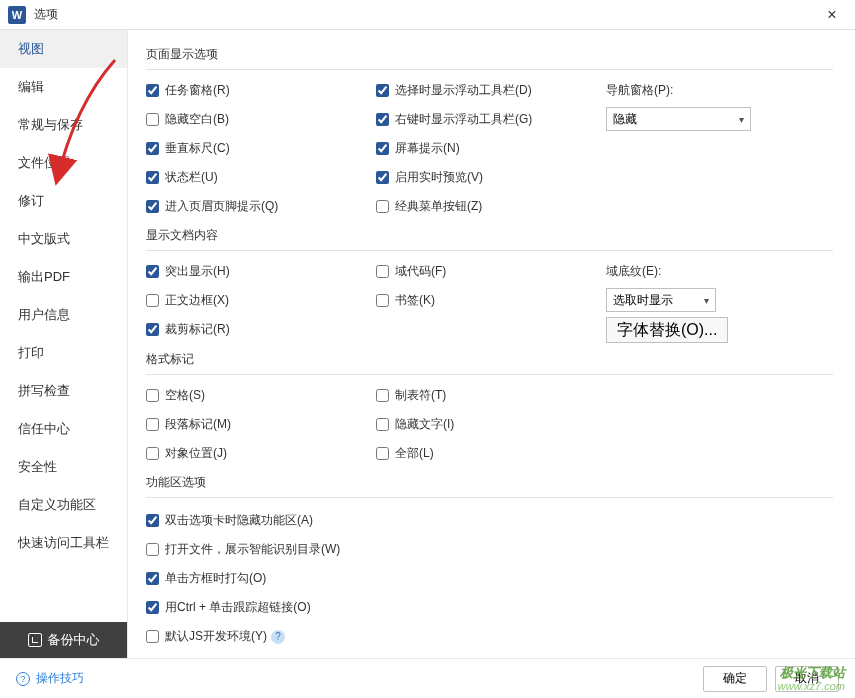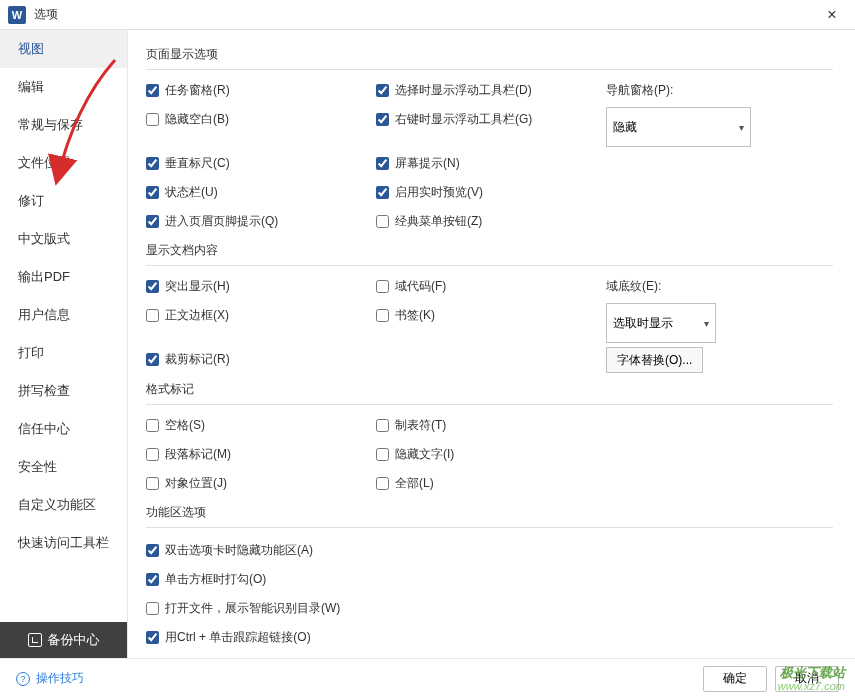--- a/index.html
+++ b/index.html
@@ -27,23 +27,23 @@
 
 .row-grid { display: flex; margin-bottom: 4px; }
 .col-a { width: 230px; }
 .col-b { width: 230px; }
 .col-c { flex: 1; }
 
 .chk { display: flex; align-items: center; font-size: 12px; color: #333; padding: 4px 0; cursor: pointer; }
 .chk input { margin-right: 6px; width: 13px; height: 13px; accent-color: #2b5797; }
 
 .label-txt { font-size: 12px; color: #333; padding: 4px 0; display: block; }
-.select { width: 145px; height: 40px; border: 1px solid #c0c0c0; background: #fff; font-size: 12px; padding: 0 20px 0 6px; position: relative; cursor: pointer; display: flex; align-items: center; }
+.select { width: 145px; height: 24px; border: 1px solid #c0c0c0; background: #fff; font-size: 12px; padding: 0 20px 0 6px; position: relative; cursor: pointer; display: flex; align-items: center; }
 .select::after { content: "▾"; position: absolute; right: 6px; color: #555; font-size: 10px; }
-.btn-sm { height: 26px; border: 1px solid #c0c0c0; background: #f8f8f8; font-size: 12px; padding: 0 10px; cursor: pointer; display: inline-flex; align-items: center; text-align: right; }
+.btn-sm { height: 26px; border: 1px solid #c0c0c0; background: #f8f8f8; font-size: 16px; padding: 0 10px; cursor: pointer; display: inline-flex; align-items: center; text-align: right; }
 
 .stack .chk { padding: 6px 0; }
 
 .help-icon { display: inline-flex; width: 14px; height: 14px; border-radius: 50%; background: #c8e0f5; color: #3a7ab8; font-size: 10px; align-items: center; justify-content: center; margin-left: 4px; }
 
 .footer { position: absolute; bottom: 0; left: 0; right: 0; height: 40px; border-top: 1px solid #e8e8e8; display: flex; align-items: center; padding: 0 16px; background: #fff; }
 .footer .tips { display: flex; align-items: center; gap: 6px; color: #2b7de0; font-size: 12px; cursor: pointer; }
 .footer .tips .ticon { width: 14px; height: 14px; border: 1.5px solid #2b7de0; border-radius: 50%; display: flex; align-items: center; justify-content: center; font-size: 9px; }
 .footer .spacer { flex: 1; }
 .footer .fbtn { height: 26px; min-width: 64px; border: 1px solid #c0c0c0; background: #fff; font-size: 12px; margin-left: 8px; cursor: pointer; border-radius: 2px; }
@@ -270,26 +270,26 @@
       </div>
 
     <div class="section-title">功能区选项</div>
     <hr class="section-divider">
     <div class="stack" id="ribbon-rows">
         <label class="chk">
           <input type="checkbox" checked="" style="">
           <span>双击选项卡时隐藏功能区(A)</span>
         </label>
         <label class="chk">
+          <input type="checkbox" style="">
+          <span>打开文件，展示智能识别目录(W)</span>
+        </label>
+        <label class="chk">
           <input type="checkbox" checked="" style="">
           <span>单击方框时打勾(O)</span>
-        </label>
-        <label class="chk">
-          <input type="checkbox" style="">
-          <span>打开文件，展示智能识别目录(W)</span>
         </label>
         <label class="chk">
           <input type="checkbox" checked="" style="">
           <span>用Ctrl + 单击跟踪超链接(O)</span>
         </label>
         <label class="chk">
           <input type="checkbox" style="">
           <span>默认JS开发环境(Y)</span>
           <span class="help-icon">?</span>
         </label>

